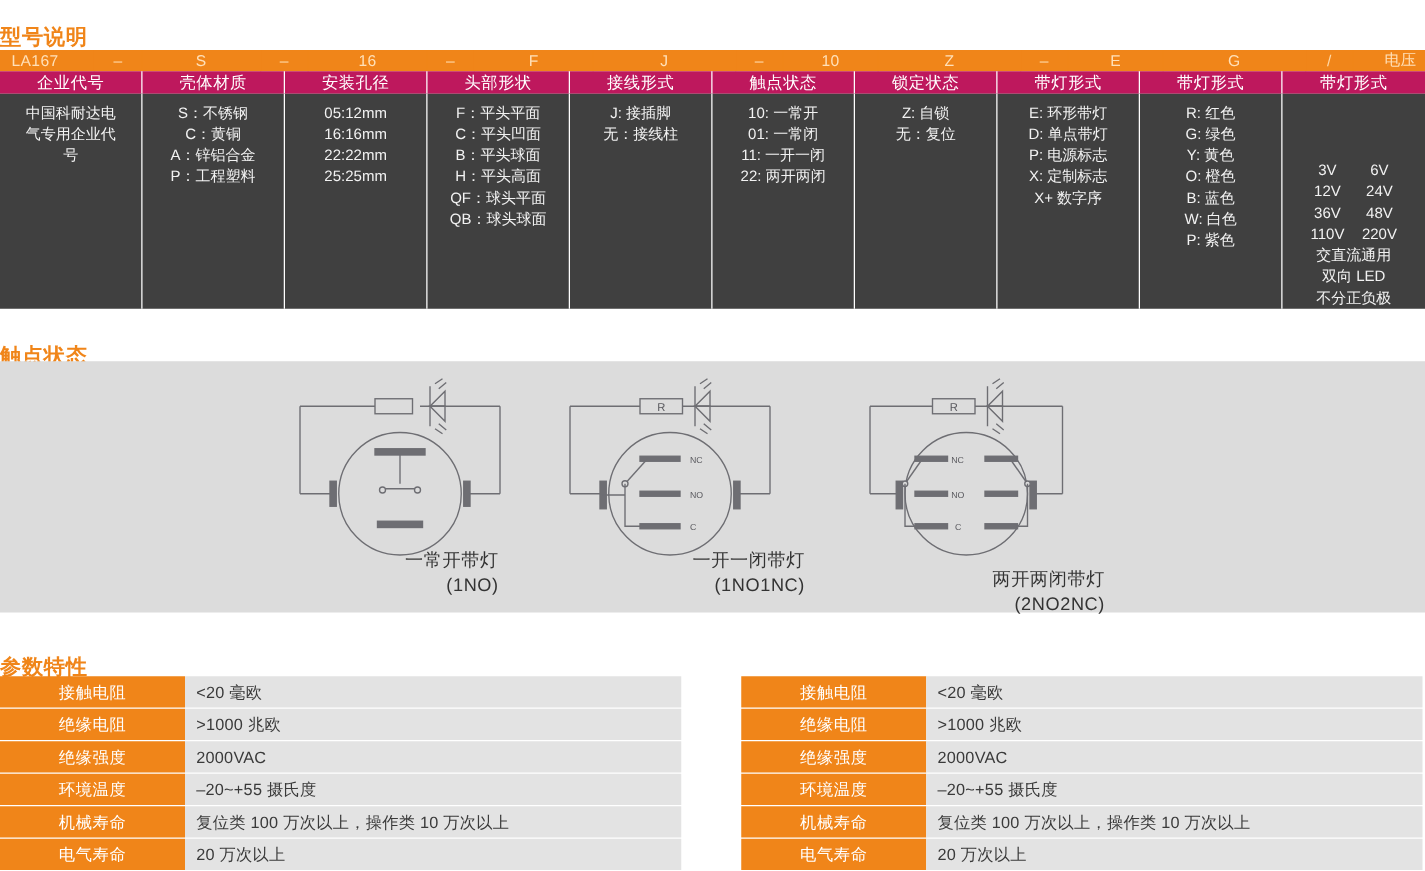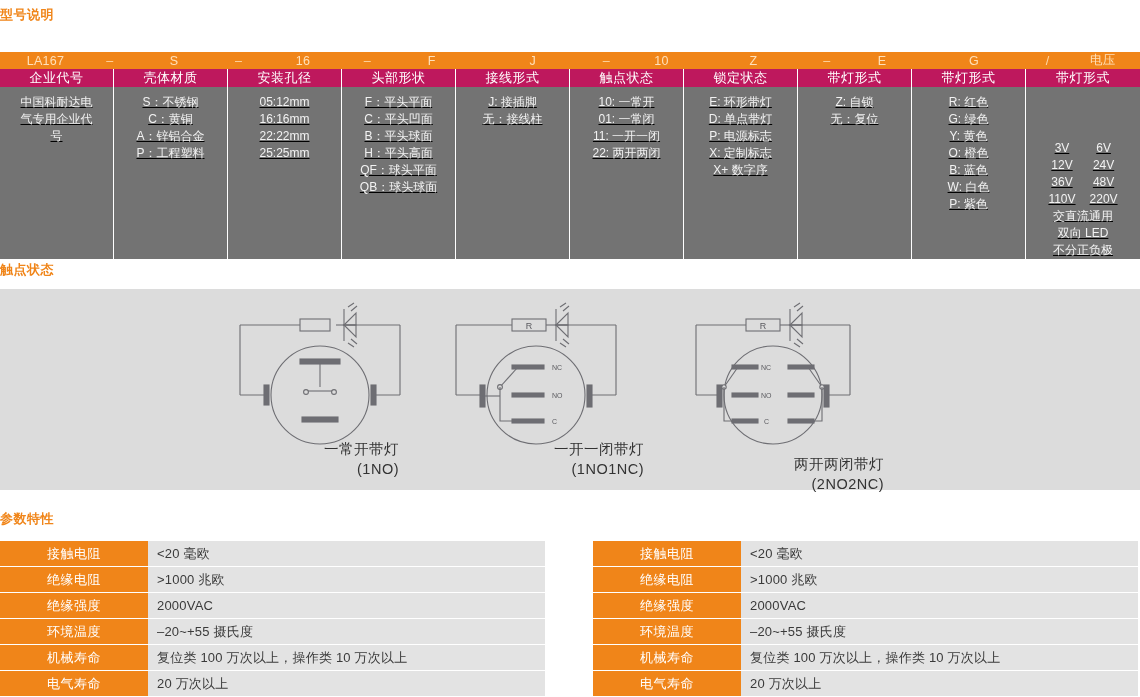--- a/index.html
+++ b/index.html
@@ -9,54 +9,55 @@
     background: #ffffff;
     font-family: "Liberation Sans", "DejaVu Sans", sans-serif;
     overflow: hidden;
   }
   .page { position: relative; width: 1140px; height: 697px; }
 
   
   .sec-heading {
     color: #F08519;
     font-weight: bold;
-    font-size: 13px;
+    font-size: 17px;
     letter-spacing: .5px;
     line-height: 1;
+    margin-top: 13px;
   }
   #h-model   { position: absolute; left: 0;  top: 8px;  }
   #h-contact { position: absolute; left: 0;  top: 263px;}
   #h-param   { position: absolute; left: 0;  top: 512px;}
 
   
   .model-table {
-    position: absolute; left: 0; top: 52px;
+    position: absolute; left: 0; top: 40px;
     width: 1140px; height: 202px;
-    display: flex; flex-direction: column;
+    display: flex; flex-direction: column; align-items: center;
   }
   .row-codes {
     display: flex; height: 22px;
     background: #F08519;
   }
   .row-codes .cell {
     display: flex; align-items: center; justify-content: center;
     color: #FFE0B8; font-size: 12.5px; letter-spacing: .3px;
     border-right: 1px solid #F08519;
   }
   .row-codes .cell.dash { color: #FFD9A8; }
 
   .row-heads { display: flex; height: 25px; background: #be185d; }
   .row-heads .cell {
     display: flex; align-items: center; justify-content: center;
     color: #ffffff; font-size: 13px; letter-spacing: .5px;
     border-right: 1px solid #FFFFFF;
   }
   .row-heads .cell:last-child { border-right: none; }
 
-  .row-body { display: flex; flex: 1; background: #737373; text-decoration: underline; }
+  .row-body { display: flex; flex: 1; background: #404040; }
   .row-body .cell {
     display: flex; flex-direction: column; align-items: center;
     padding-top: 7px;
     color: #F2F2F2; font-size: 12px; line-height: 17px;
     border-right: 1px solid #FFFFFF;
     text-align: center;
   }
   .row-body .cell:last-child { border-right: none; margin-top: 46px; }
   .row-body .cell .ln { white-space: nowrap; }
   .volt-grid {
@@ -180,30 +181,30 @@
       <div class="cell c4">
         <span class="ln">J: 接插脚</span>
         <span class="ln">无：接线柱</span>
       </div>
       <div class="cell c5">
         <span class="ln">10: 一常开</span>
         <span class="ln">01: 一常闭</span>
         <span class="ln">11: 一开一闭</span>
         <span class="ln">22: 两开两闭</span>
       </div>
+      <div class="cell c6">
+        <span class="ln">Z: 自锁</span>
+        <span class="ln">无：复位</span>
+      </div>
       <div class="cell c7">
         <span class="ln">E: 环形带灯</span>
         <span class="ln">D: 单点带灯</span>
         <span class="ln">P: 电源标志</span>
         <span class="ln">X: 定制标志</span>
         <span class="ln">X+ 数字序</span>
-      </div>
-      <div class="cell c6">
-        <span class="ln">Z: 自锁</span>
-        <span class="ln">无：复位</span>
       </div>
       <div class="cell c8">
         <span class="ln">R: 红色</span>
         <span class="ln">G: 绿色</span>
         <span class="ln">Y: 黄色</span>
         <span class="ln">O: 橙色</span>
         <span class="ln">B: 蓝色</span>
         <span class="ln">W: 白色</span>
         <span class="ln">P: 紫色</span>
       </div>

